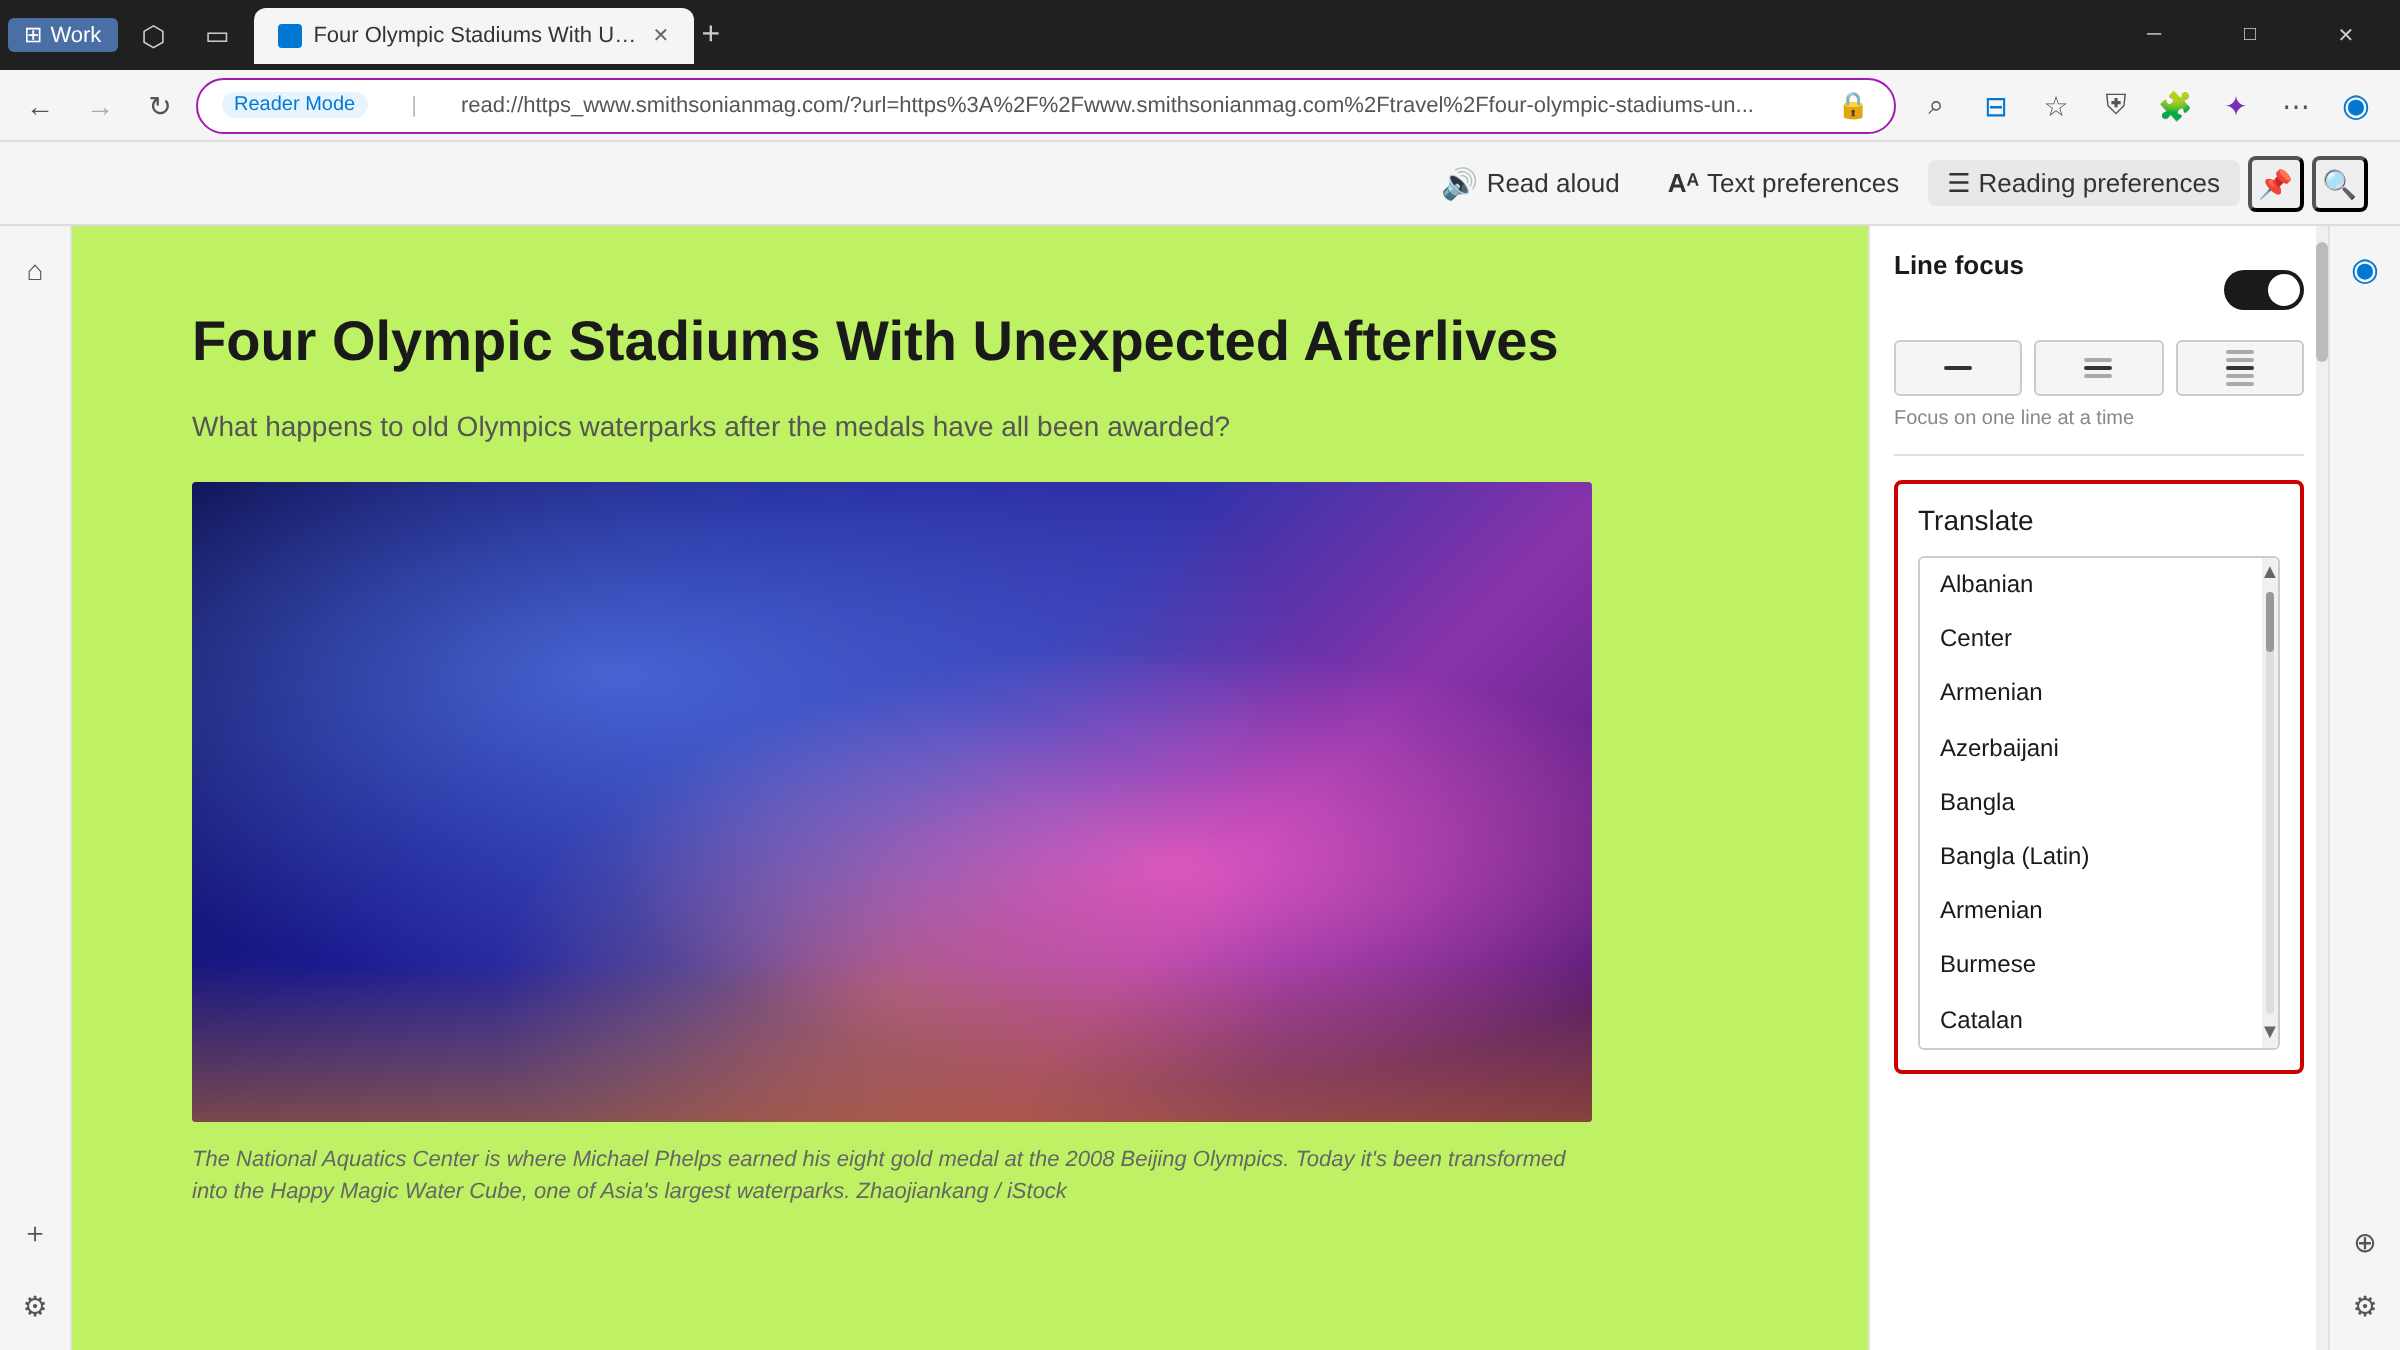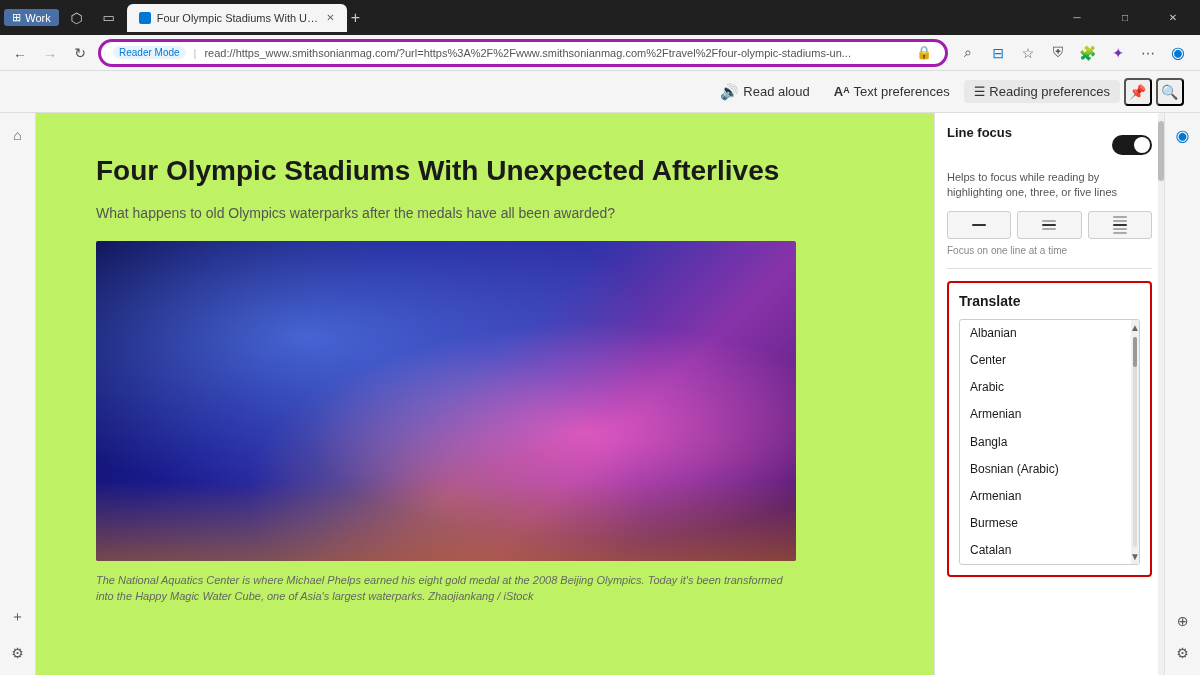--- a/index.html
+++ b/index.html
@@ -38,27 +38,27 @@
       display: flex;
       align-items: center;
       padding: 0 8px;
       gap: 6px;
       border-bottom: 1px solid #ddd;
     }
     .nav-btn { background: none; border: none; color: #555; font-size: 14px; cursor: pointer; width: 24px; height: 24px; display: flex; align-items: center; justify-content: center; border-radius: 3px; }
     .address-field {
       flex: 1;
       background: white;
-      border: 3px solid #a21caf;
+      border: 1px solid #a21caf;
       border-radius: 16px;
       height: 28px;
       display: flex;
       align-items: center;
       padding: 0 12px;
-      gap: 8px;
+      gap: 22px;
       font-size: 11px;
       color: #333;
       overflow: hidden;
     }
     .reader-mode-badge {
       background: #e8f4fd;
       color: #0078d4;
       font-size: 10px;
       padding: 1px 6px;
       border-radius: 8px;
@@ -212,21 +212,21 @@
     .section-subtext { font-size: 10px; color: #888; margin-bottom: 12px; }
     .divider { height: 1px; background: #e0e0e0; margin-bottom: 12px; }
 
     
     .translate-section {
       border: 2px solid #cc0000;
       border-radius: 4px;
       padding: 10px;
       margin-bottom: 12px;
     }
-    .translate-title { font-size: 14px; font-weight: 700; color: #1a1a1a; margin-bottom: 10px; }
+    .translate-title { font-size: 14px; font-weight: 400; color: #1a1a1a; margin-bottom: 10px; }
     .language-dropdown {
       width: 100%;
       border: 1px solid #ccc;
       border-radius: 3px;
       padding: 6px 10px;
       font-size: 12px;
       color: #555;
       display: flex;
       align-items: center;
       justify-content: space-between;
@@ -390,21 +390,20 @@
 
   <div class="reading-panel" style="position:relative;">
 
     <div>
       <div class="toggle-row">
         <span class="section-title">Line focus</span>
         <div class="toggle-switch">
           <div class="toggle-knob"></div>
         </div>
       </div>
-      <p class="section-desc">Helps to focus while reading by highlighting one, three, or five lines</p>
 
       <div class="focus-options">
         <div class="focus-option">
           <div class="focus-line-group">
             <div class="focus-line" style="background:#333;"></div>
           </div>
         </div>
         <div class="focus-option">
           <div class="focus-line-group">
             <div class="focus-line" style="background:#aaa;"></div>
@@ -428,24 +427,24 @@
     <div class="divider"></div>
 
     <div class="translate-section">
       <p class="translate-title">Translate</p>
 
 
       <div class="language-list" style="position:relative;">
         <div id="lang-list-inner" style="max-height:280px; overflow:hidden; padding-right:8px;">
             <div class="language-item">Albanian</div>
             <div class="language-item">Center</div>
-            <div class="language-item">Arabic</div>
             <div class="language-item">Armenian</div>
+            <div class="language-item">Azerbaijani</div>
             <div class="language-item">Bangla</div>
-            <div class="language-item">Bosnian (Arabic)</div>
+            <div class="language-item">Bangla (Latin)</div>
             <div class="language-item">Armenian</div>
             <div class="language-item">Burmese</div>
             <div class="language-item">Catalan</div>
           </div>
         <div class="list-scrollbar">
           <span class="list-scroll-arrow">▲</span>
           <div class="list-scroll-track">
             <div class="list-scroll-thumb"></div>
           </div>
           <span class="list-scroll-arrow">▼</span>

